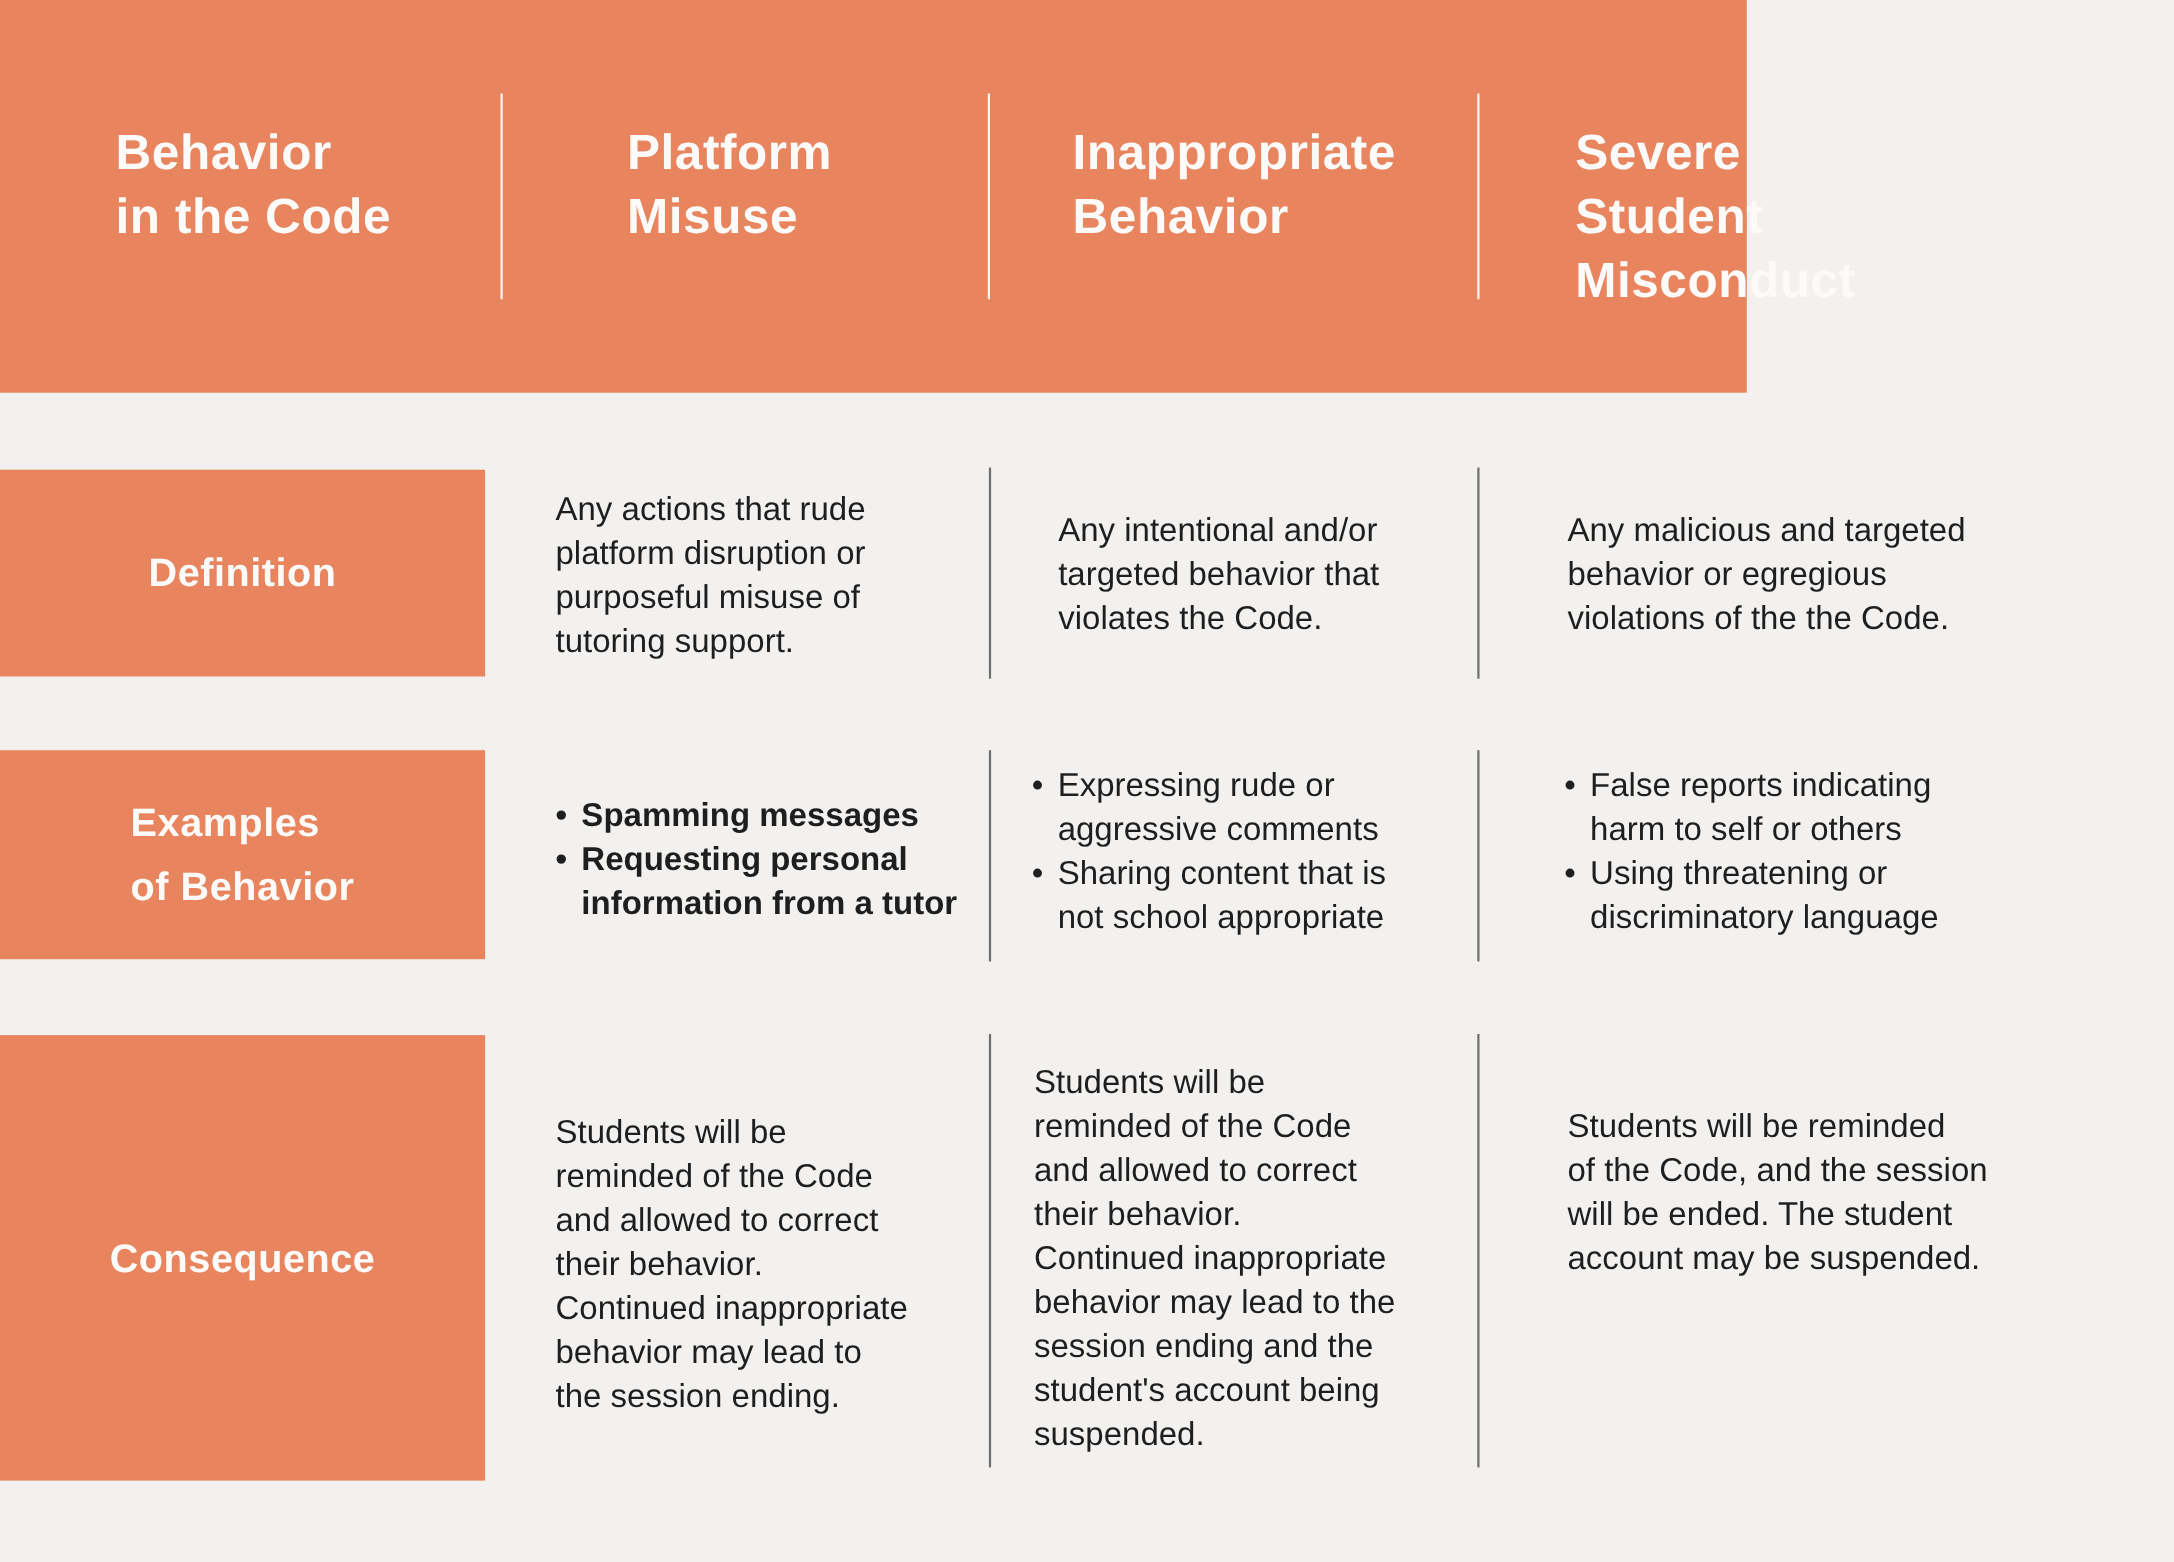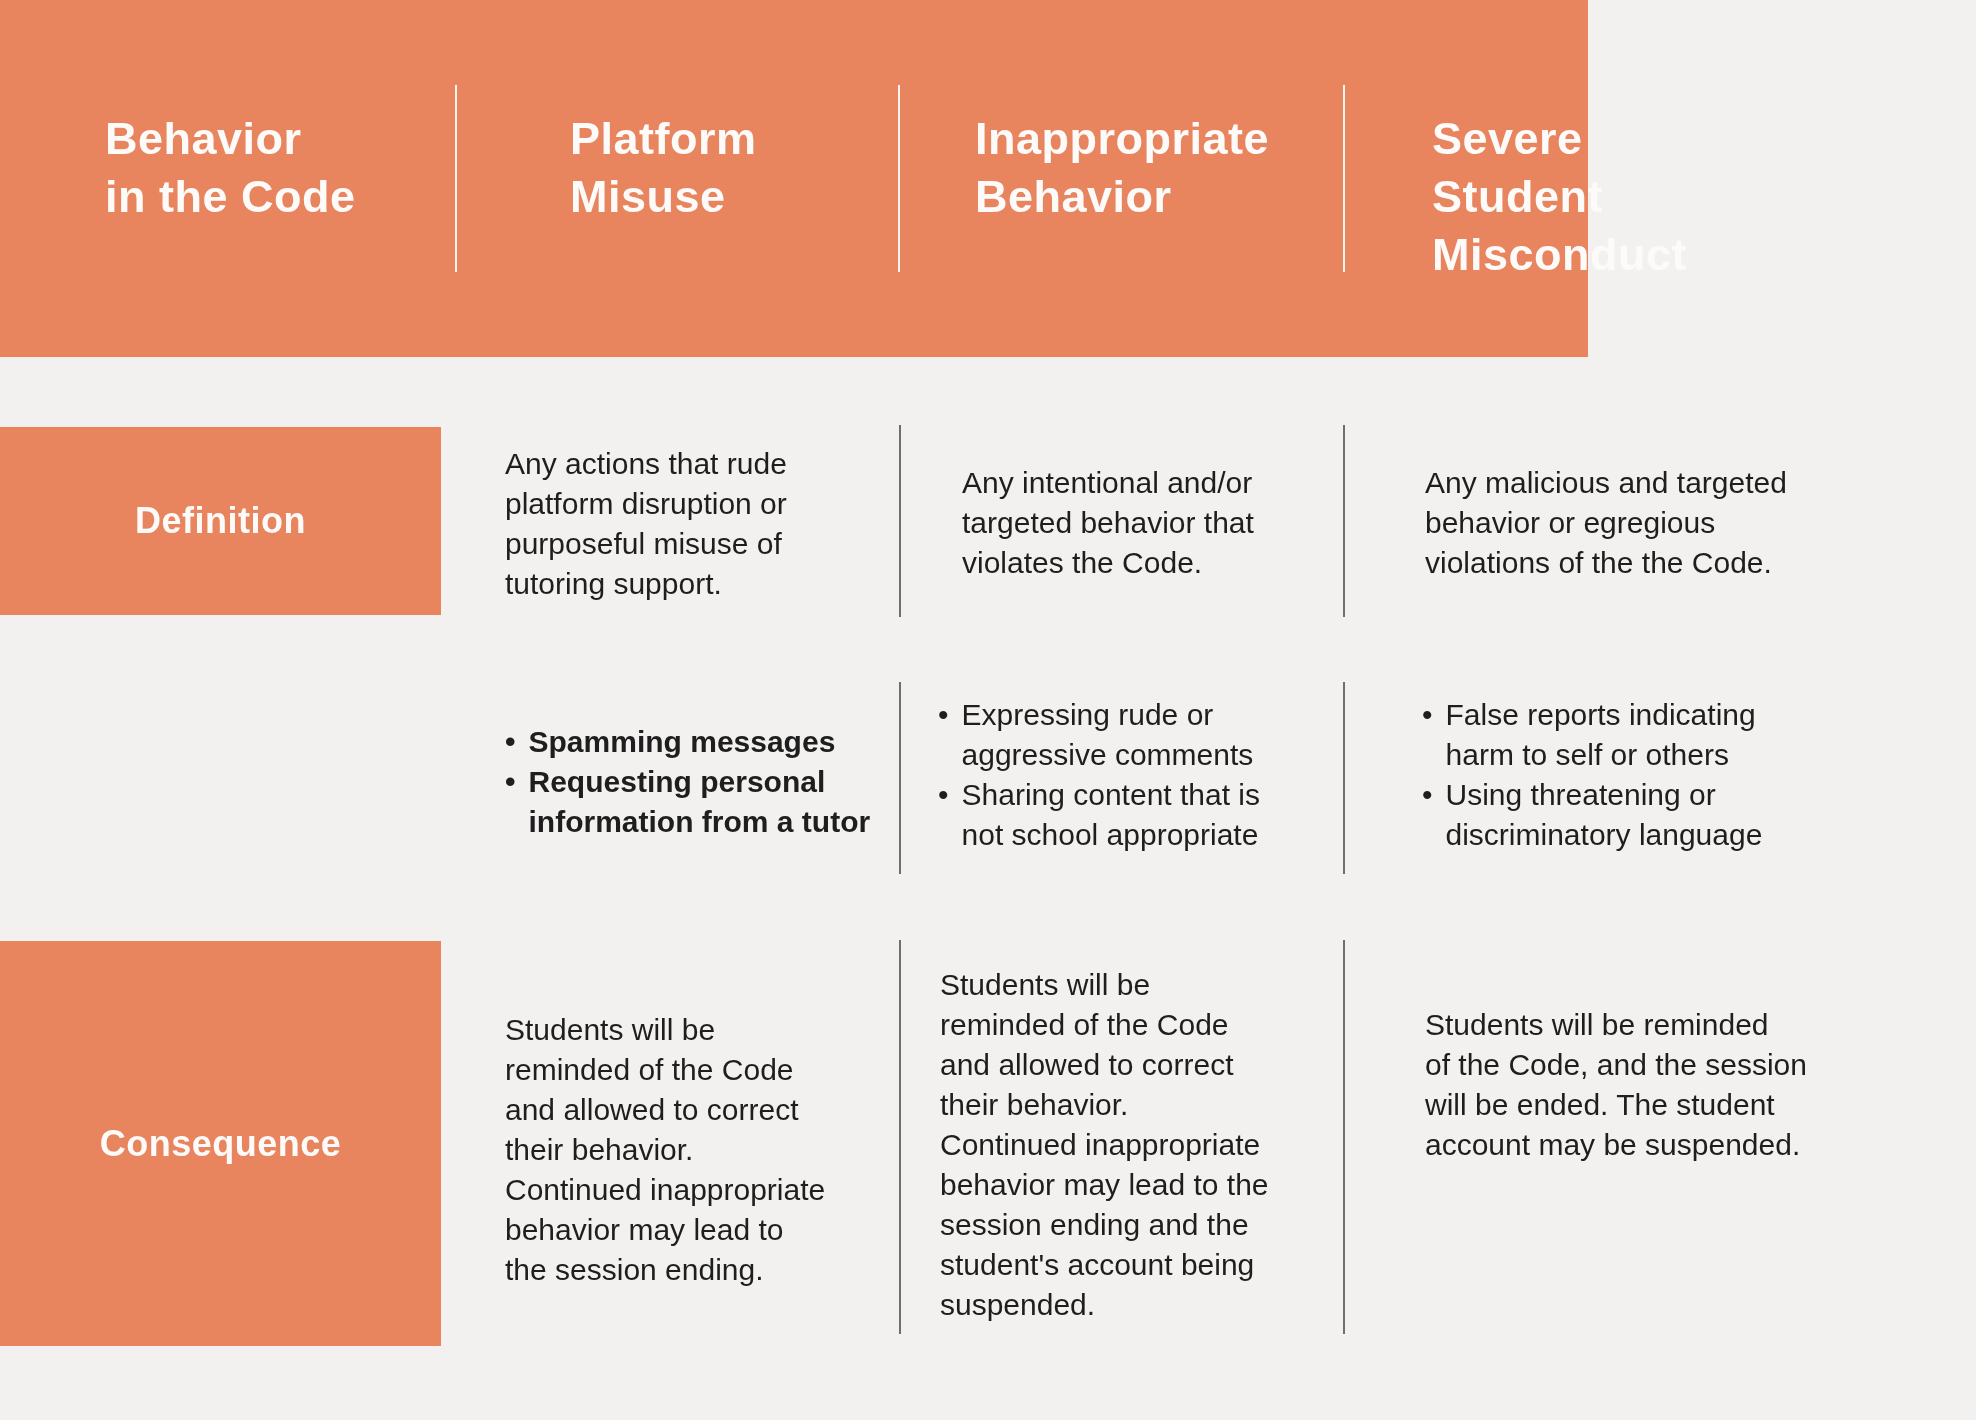--- a/index.html
+++ b/index.html
@@ -72,20 +72,22 @@
 Misuse</div>
     <div class="header-divider hdiv-2"></div>
     <div class="header-col hcol-3">Inappropriate
 Behavior</div>
     <div class="header-divider hdiv-3"></div>
     <div class="header-col hcol-4">Severe
 Student Misconduct</div>
   </div>
 
   <div class="row-label label-definition">Definition</div>
+  <div class="row-label label-examples">Examples
+of Behavior</div>
   <div class="row-label label-consequence">Consequence</div>
 
   <div class="body-divider bdiv-r1a"></div>
   <div class="body-divider bdiv-r1b"></div>
   <div class="body-divider bdiv-r2a"></div>
   <div class="body-divider bdiv-r2b"></div>
   <div class="body-divider bdiv-r3a"></div>
   <div class="body-divider bdiv-r3b"></div>
 
   <div class="cell cell-r1c2">Any actions that rude

